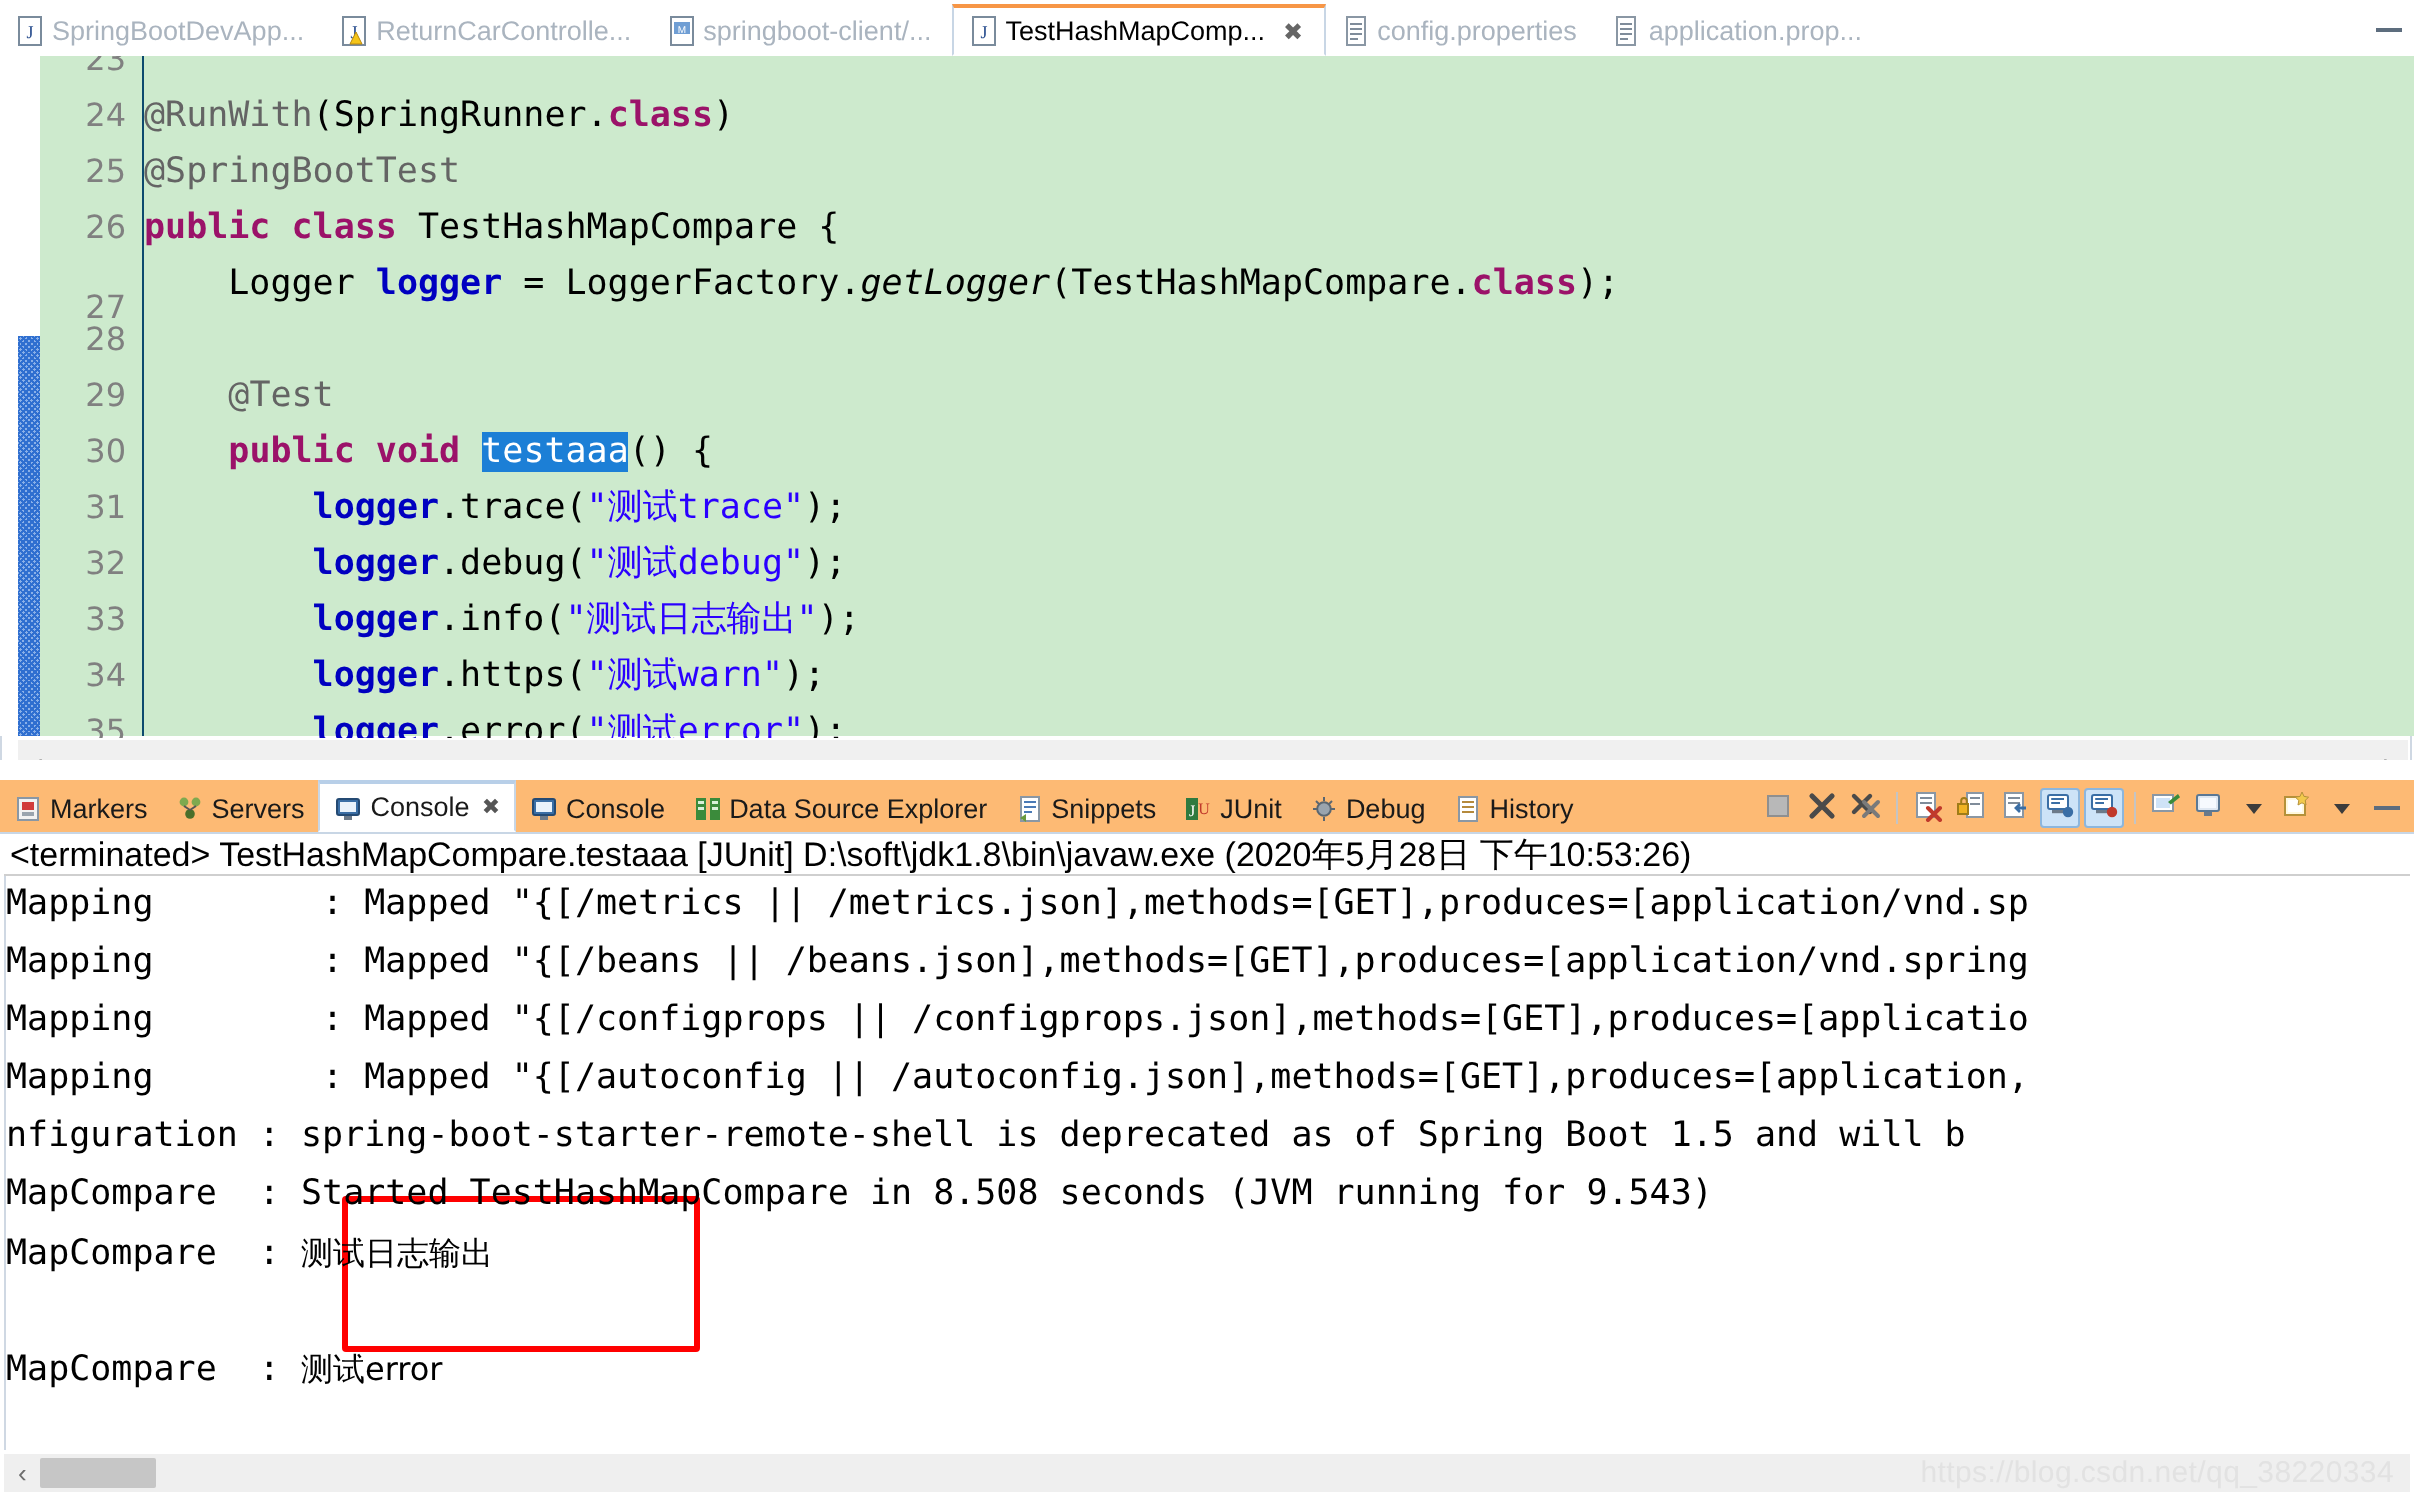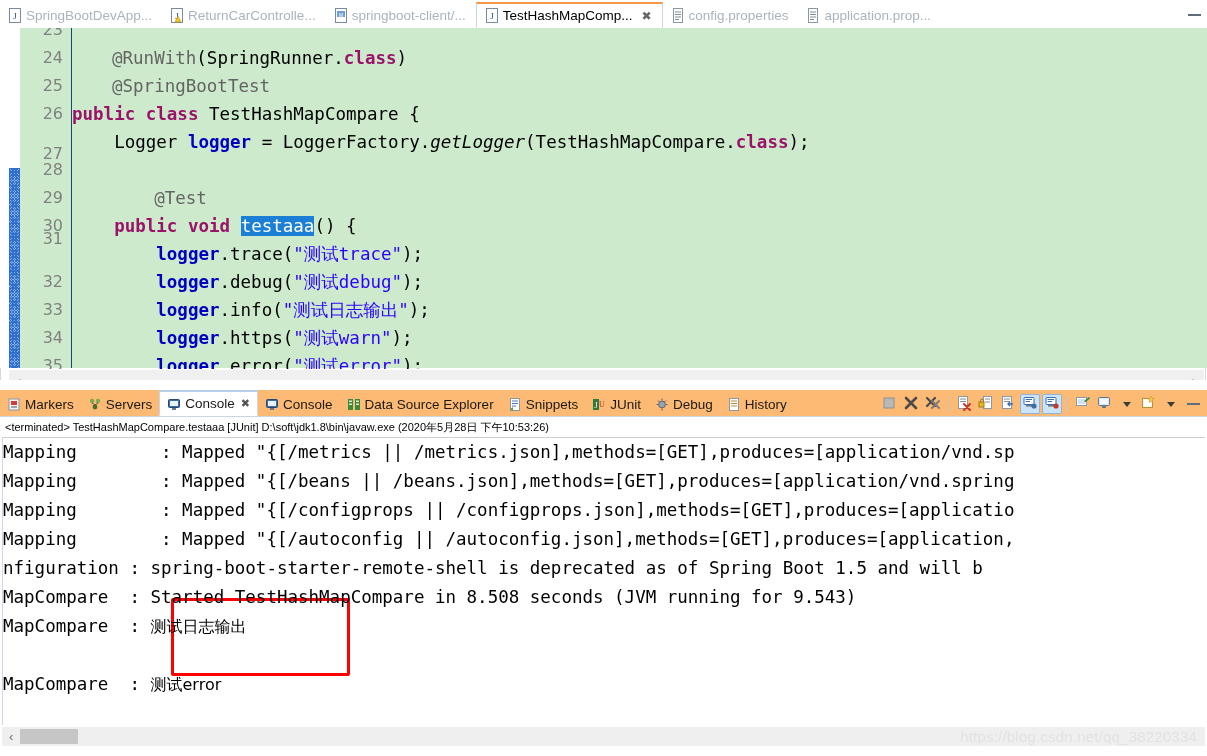--- a/index.html
+++ b/index.html
@@ -136,21 +136,21 @@
     font-size: 16px;
   }
   .hl-line {
     position: absolute;
     left: 72px;
     width: 1135px;
     height: 28px;
     background: #eaf0fa;
   }
   .k  { color: #9b1269; font-weight: bold; }  
-  .an { color: #646464; margin-left: 40px; }                      
+  .an { color: #646464; }                      
   .fld{ color: #0000c0; font-weight: bold; }   
   .st { color: #2a00ff; }                      
   .pl { color: #000000; }                      
   .mi { color: #000000; font-style: italic; }  
   .sel{ background: #1c7fd6; color: #ffffff; }
   .cjk{ font-family: "DejaVu Sans", sans-serif; }
 
   
   .ed-hscroll {
     position: absolute;
@@ -241,21 +241,21 @@
     border-left: 4px solid transparent;
     border-right: 4px solid transparent;
     border-top: 5px solid #3c3c3c;
   }
 
   .console-head {
     position: absolute;
     left: 2px; top: 27px;
     width: 1203px; height: 21px;
     font-family: "Liberation Sans", sans-serif;
-    font-size: 11px;
+    font-size: 17px;
     color: #000;
     line-height: 21px;
     padding-left: 3px;
     border-bottom: 1px solid #cfcfcf;
     white-space: nowrap;
     overflow: hidden;
     box-sizing: border-box;
   }
   .console-body {
     position: absolute;
@@ -397,21 +397,21 @@
     </div>
     <div class="gutter" id="editor-gutter">
         <div class="lineno" style="top: -12px;">23</div>
         <div class="lineno" style="top: 16px;">24</div>
         <div class="lineno" style="top: 44px;">25</div>
         <div class="lineno" style="top: 72px;">26</div>
         <div class="lineno" style="top: 112px;">27</div>
         <div class="lineno" style="top: 128px;">28</div>
         <div class="lineno" style="top: 156px;">29</div>
         <div class="lineno" style="top: 184px;">30</div>
-        <div class="lineno" style="top: 197px;">31</div>
+        <div class="lineno" style="top: 212px;">31</div>
         <div class="lineno" style="top: 240px;">32</div>
         <div class="lineno" style="top: 268px;">33</div>
         <div class="lineno" style="top: 296px;">34</div>
         <div class="lineno" style="top: 324px;">35</div>
       </div>
     <div class="hl-line" style="top: 184px;"></div>
       <div class="code-area" id="editor-code">
         <div class="code-line" style="top: 16px;"><span class="an">@RunWith</span><span class="pl">(</span><span class="pl">SpringRunner</span><span class="pl">.</span><span class="k">class</span><span class="pl">)</span></div>
         <div class="code-line" style="top: 44px;"><span class="an">@SpringBootTest</span></div>
         <div class="code-line" style="top: 72px;"><span class="k">public</span><span class="pl"> </span><span class="k">class</span><span class="pl"> TestHashMapCompare {</span></div>

